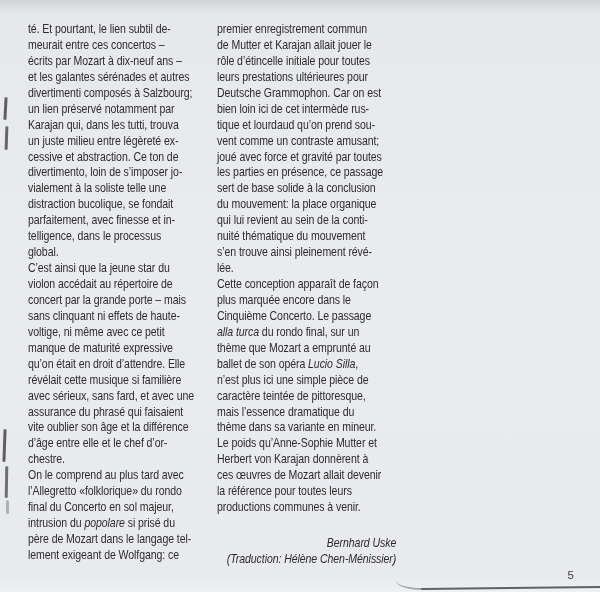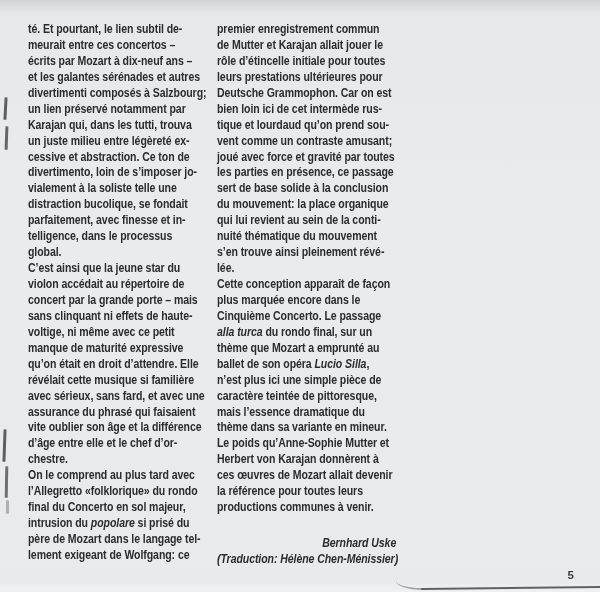--- a/index.html
+++ b/index.html
@@ -9,21 +9,20 @@
     height: 592px;
     overflow: hidden;
     background: #e9eaec;
     font-family: "Liberation Sans", sans-serif;
   }
   .page {
     position: relative;
     width: 600px;
     height: 592px;
     background: linear-gradient(180deg, #e7e8ea 0%, #eaebed 40%, #e9eaec 100%);
-    font-weight: bold;
   }
   
   .top-shade {
     position: absolute;
     top: 0; left: 0; right: 0;
     height: 14px;
     background: linear-gradient(180deg, #d3d4d6 0%, rgba(233,234,236,0) 100%);
   }
   
   .bottom-shade {

